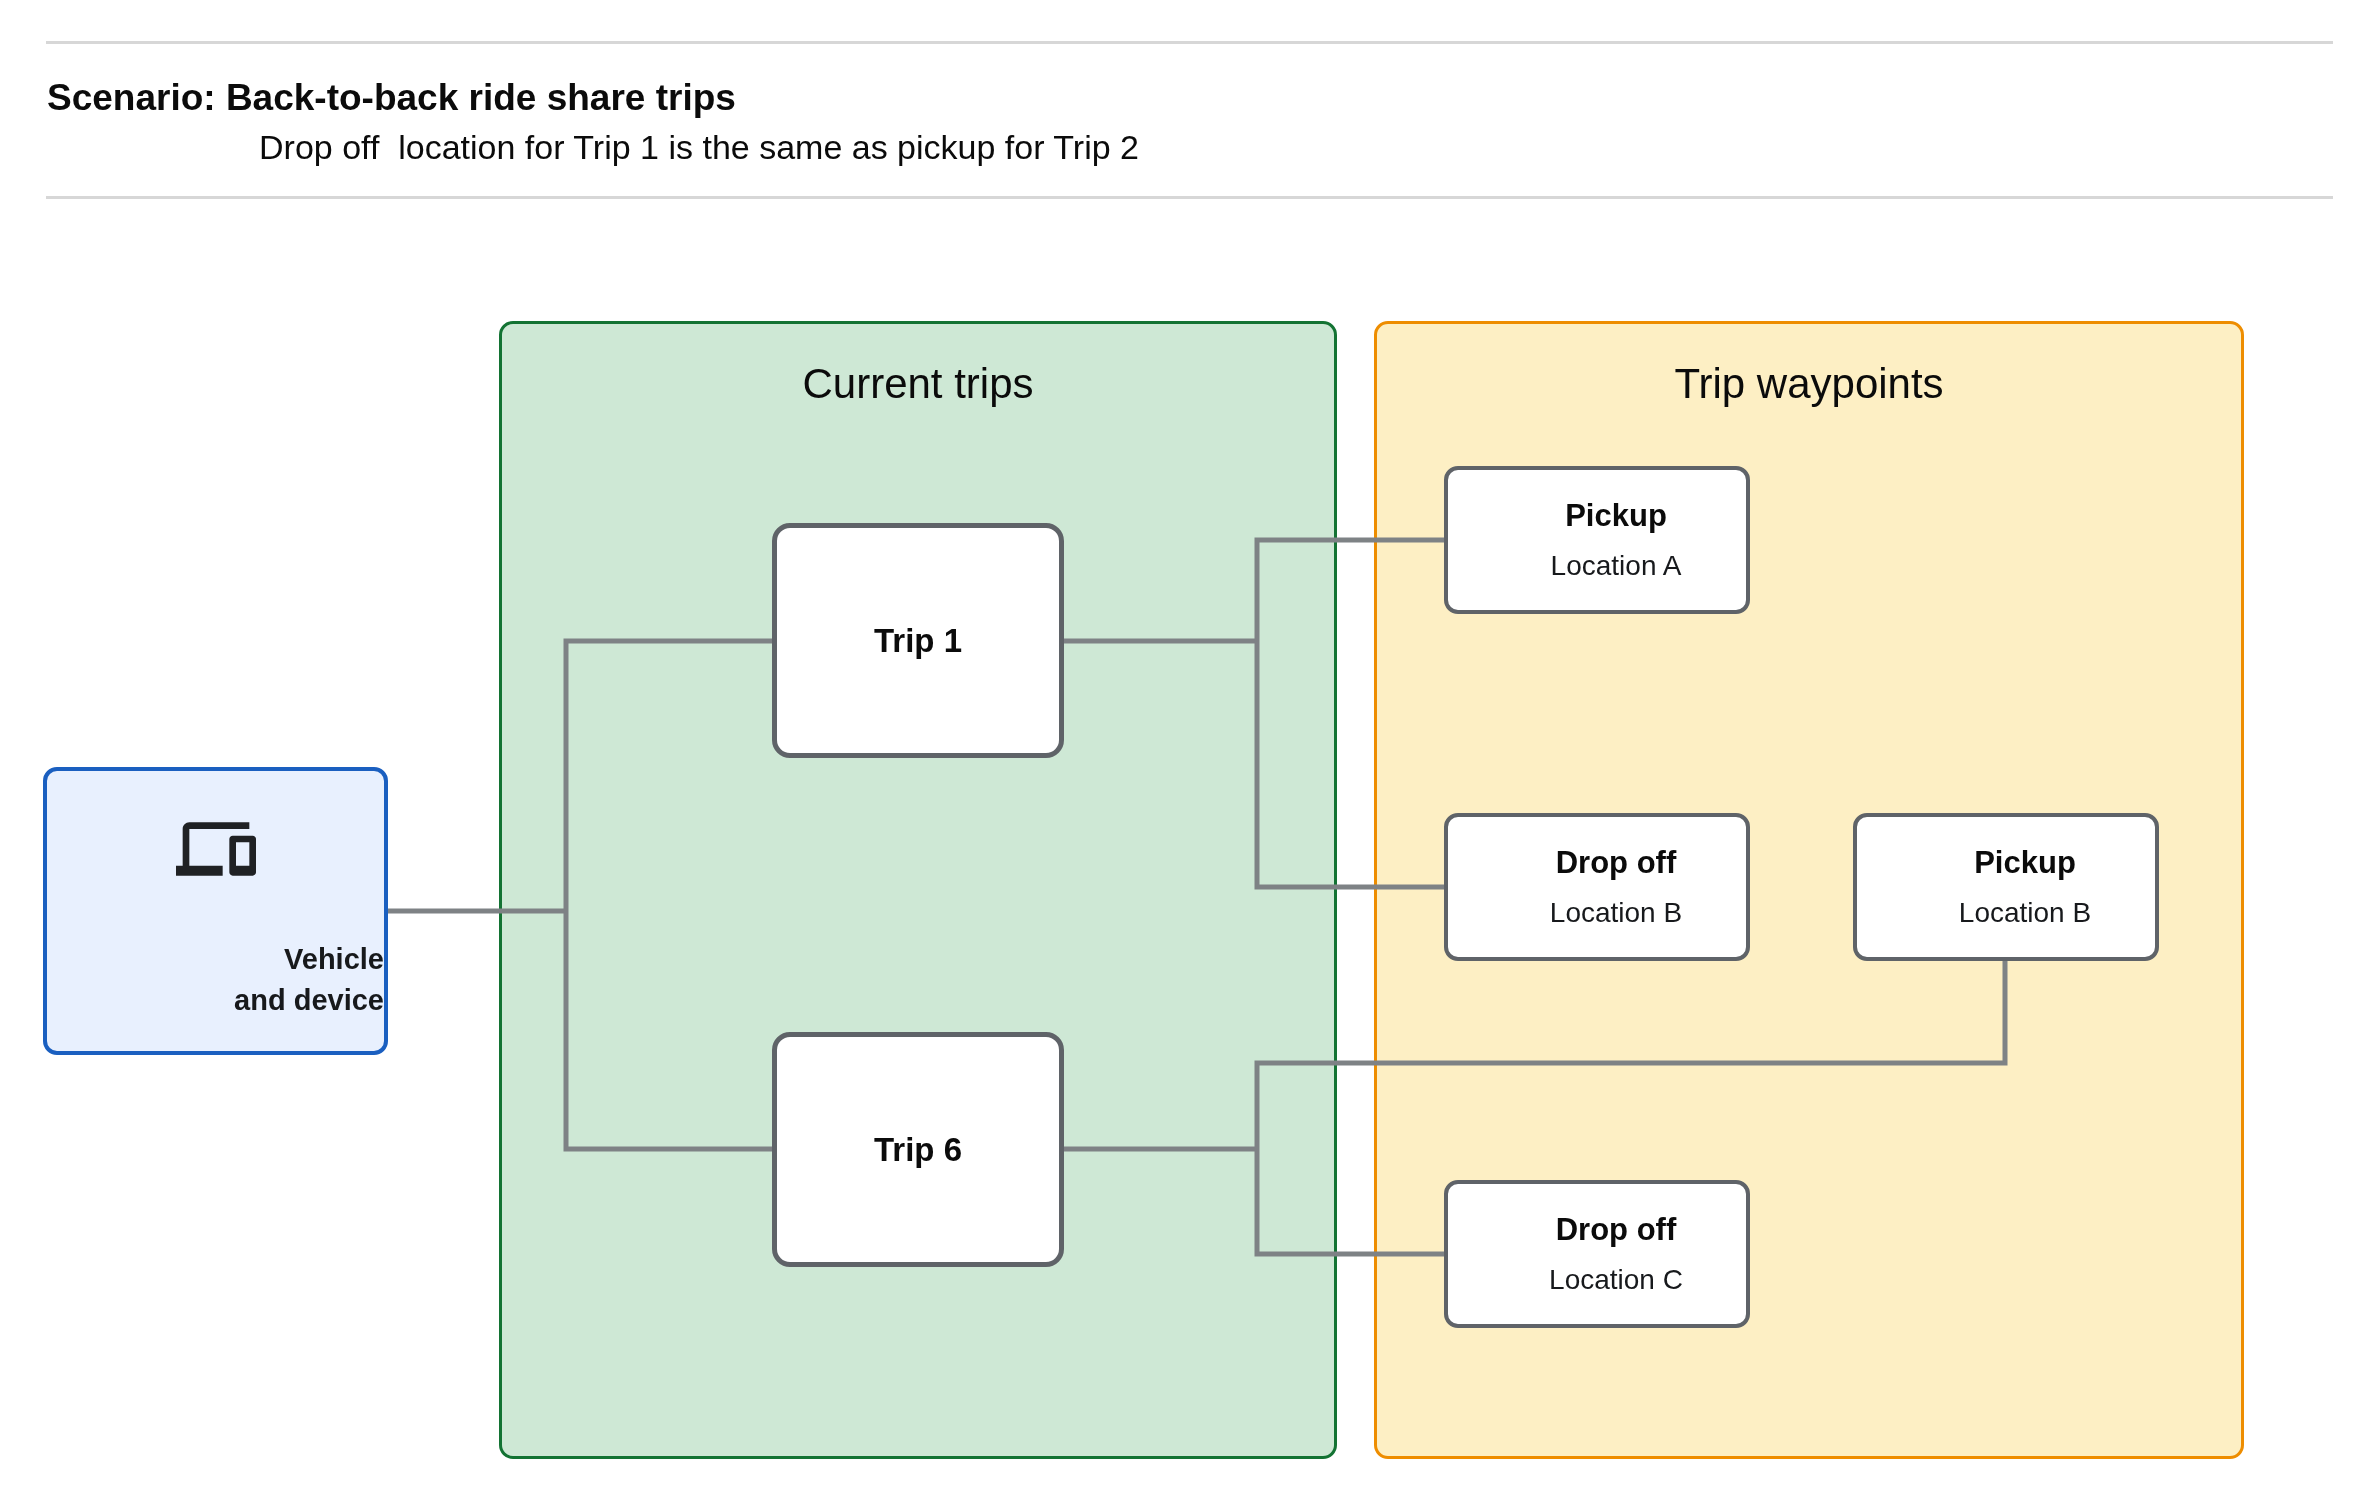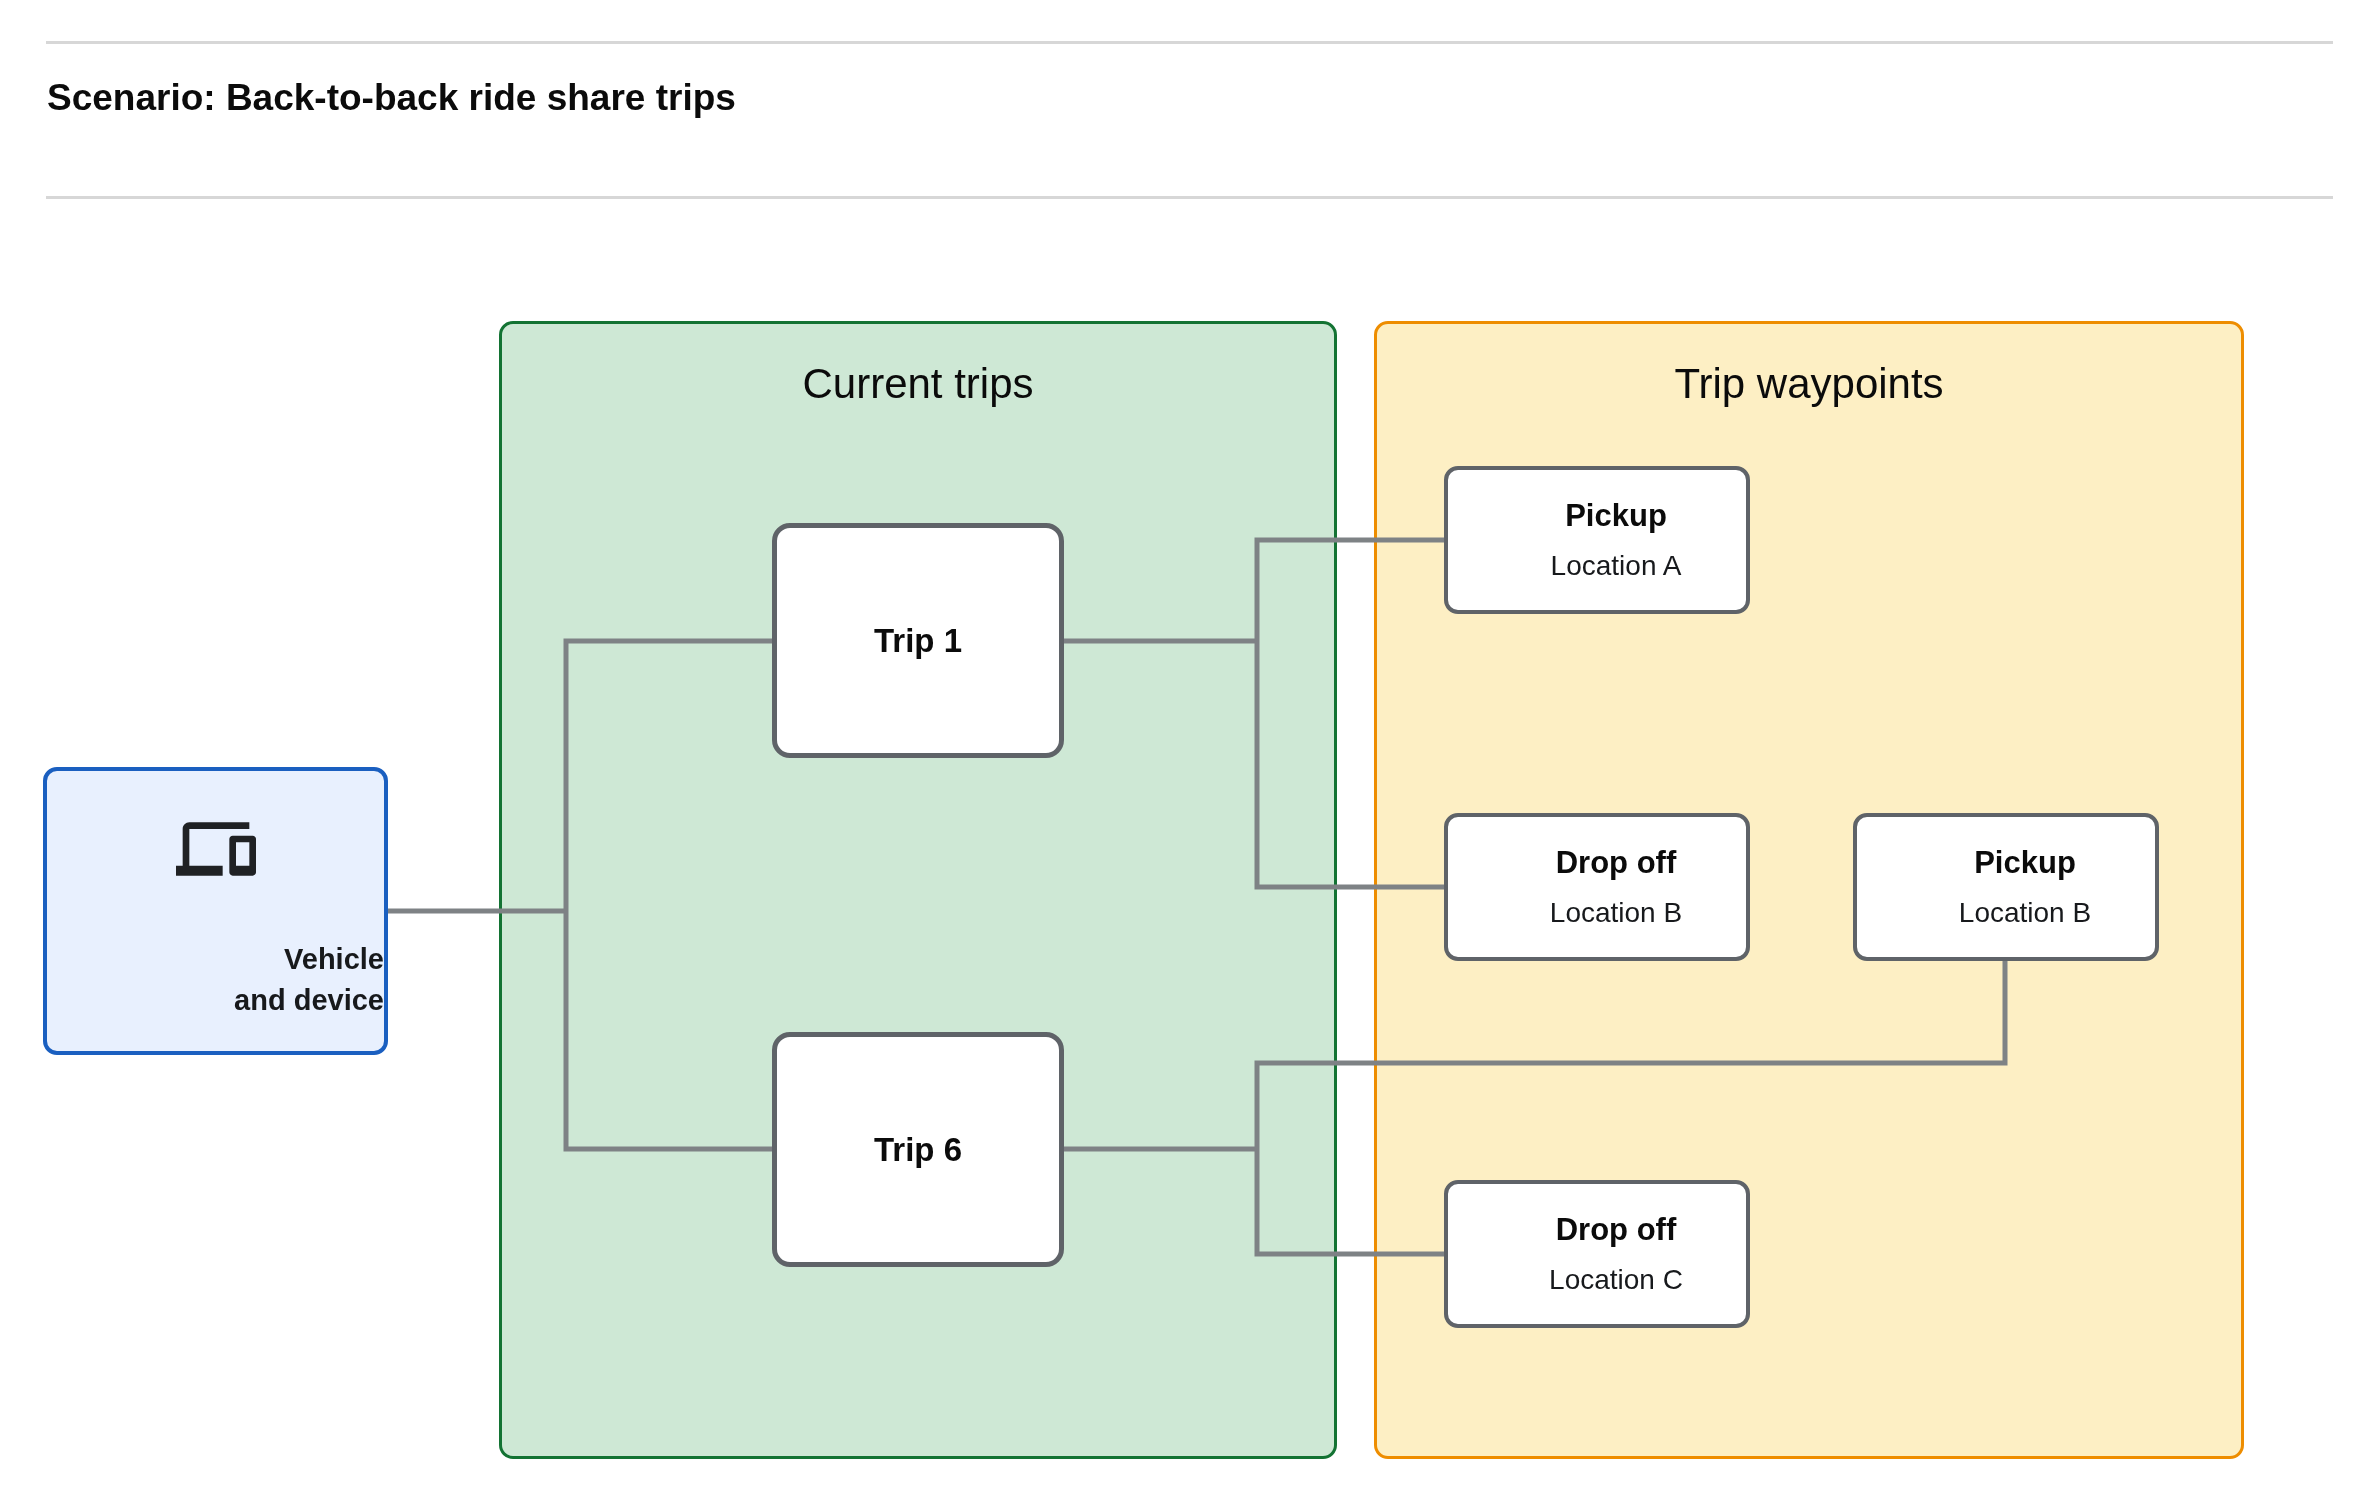--- a/index.html
+++ b/index.html
@@ -173,20 +173,21 @@
   .waypoint-node.wb2 { left: 1853px; top: 813px; }
   .waypoint-node.wc  { left: 1444px; top: 1180px; }
 </style>
 </head>
 <body>
 
 <div class="canvas">
 
   <div class="rule top"></div>
   <div class="scenario-title">Scenario: Back-to-back ride share trips</div>
+  <div class="scenario-subtitle">Drop off  location for Trip 1 is the same as pickup for Trip 2</div>
   <div class="rule bottom"></div>
 
   <div class="panel orange">
     <div class="panel-title">Trip waypoints</div>
   </div>
   <div class="panel green">
     <div class="panel-title">Current trips</div>
   </div>
 
   <svg class="connectors" viewBox="0 0 2357 1497" xmlns="http://www.w3.org/2000/svg">

